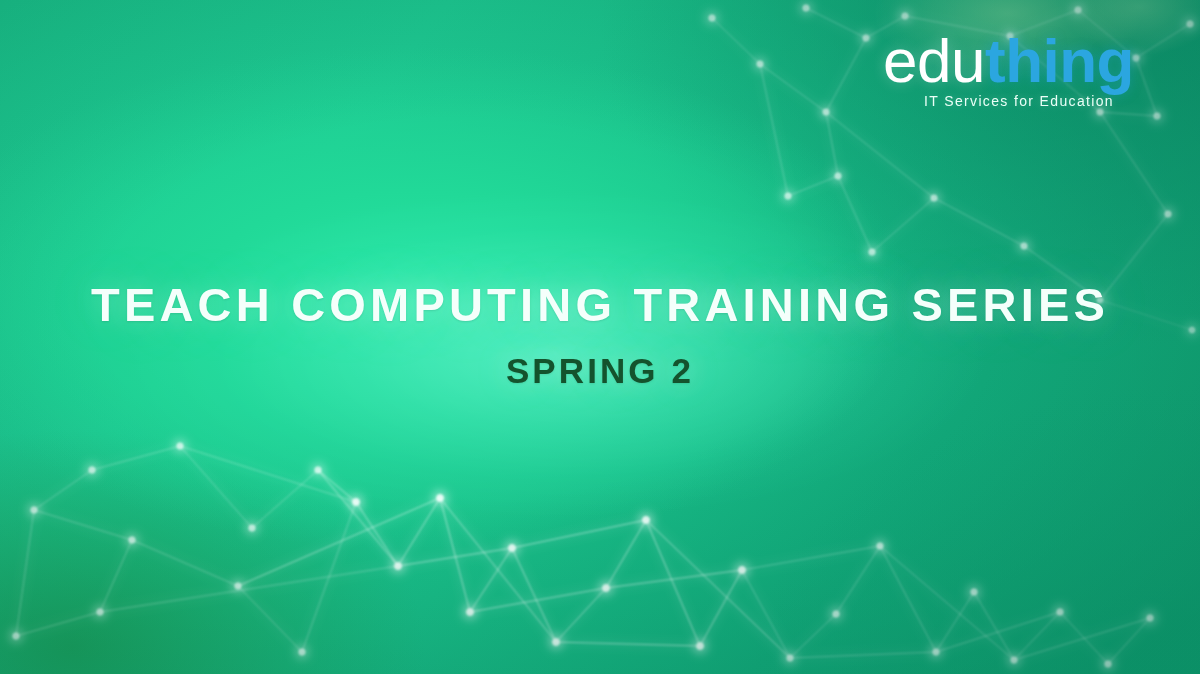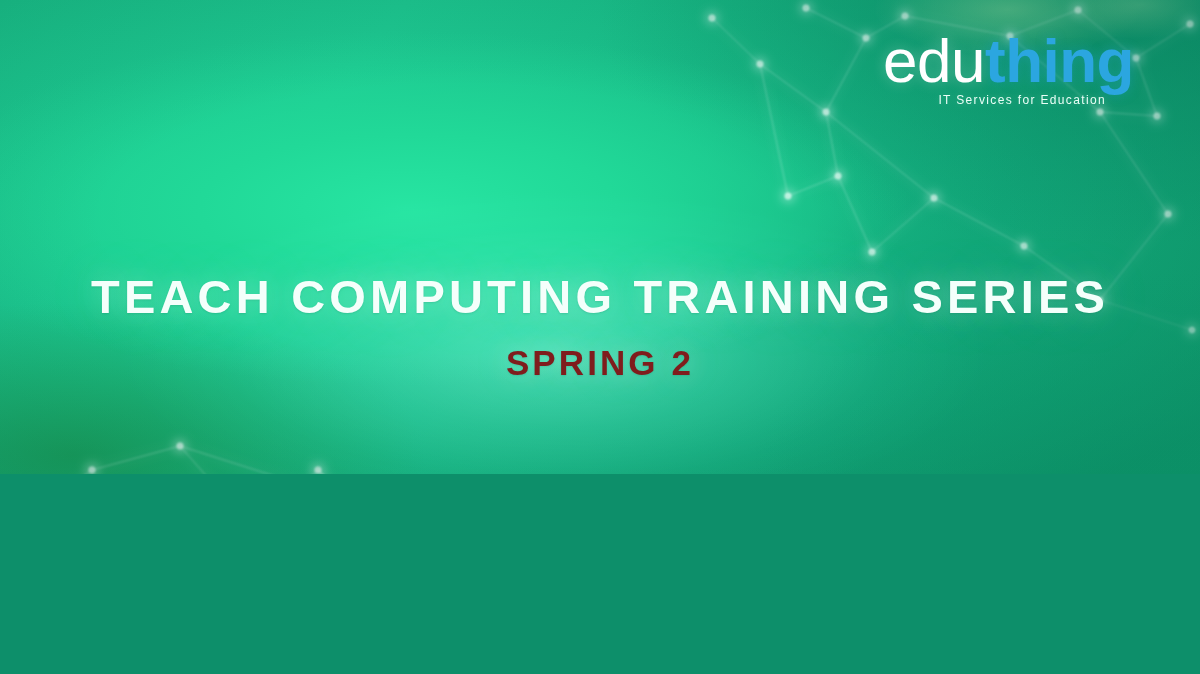--- a/index.html
+++ b/index.html
@@ -9,21 +9,21 @@
     background: #0d8f6a;
   }
   body {
     font-family: "Liberation Sans", sans-serif;
   }
 
   
   .slide {
     position: relative;
     width: 1200px;
-    height: 474px;
+    height: 674px;
     overflow: hidden;
     background: #16bd8a;
     isolation: isolate;
   }
 
   
   .bg-base {
     position: absolute;
     inset: 0;
     background:
@@ -103,55 +103,55 @@
     color: #ffffff;
     text-shadow: 0 0 14px rgba(255,255,255,.30);
   }
   .logo-thing {
     font-weight: 700;
     color: #2ba6e0;
     text-shadow: 0 0 12px rgba(43,166,224,.35);
   }
   .logo-tag {
     margin-top: 7px;
-    margin-right: 28px;
-    font-size: 12px;
+    margin-right: 20px;
+    font-size: 14px;
     font-weight: 300;
     color: #eafff7;
     letter-spacing: 1.35px;
     white-space: nowrap;
     text-shadow: 0 0 8px rgba(255,255,255,.25);
   }
 
   
   .headline {
     position: absolute;
     left: 0;
     right: 0;
-    top: 272px;
+    top: 280px;
     text-align: center;
     user-select: none;
   }
   .h-main {
     font-size: 47px;
     font-weight: 700;
     color: #f4fffb;
     letter-spacing: 4.2px;
     line-height: 1.06;
     white-space: nowrap;
     text-shadow:
       0 0 26px rgba(255, 255, 255, 0.30),
       0 0 58px rgba(150, 255, 215, 0.22),
       0 1px 2px rgba(0, 90, 62, 0.18);
   }
   .h-sub {
     margin-top: 14px;
     font-size: 35px;
     font-weight: 700;
-    color: #7f1d1d;
+    color: #14532d;
     letter-spacing: 3.1px;
     line-height: 1.54;
     white-space: nowrap;
     text-shadow:
       0 0 22px rgba(255, 255, 255, 0.28),
       0 0 48px rgba(150, 255, 215, 0.18),
       0 1px 2px rgba(0, 90, 62, 0.16);
   }
 </style>
 </head>

